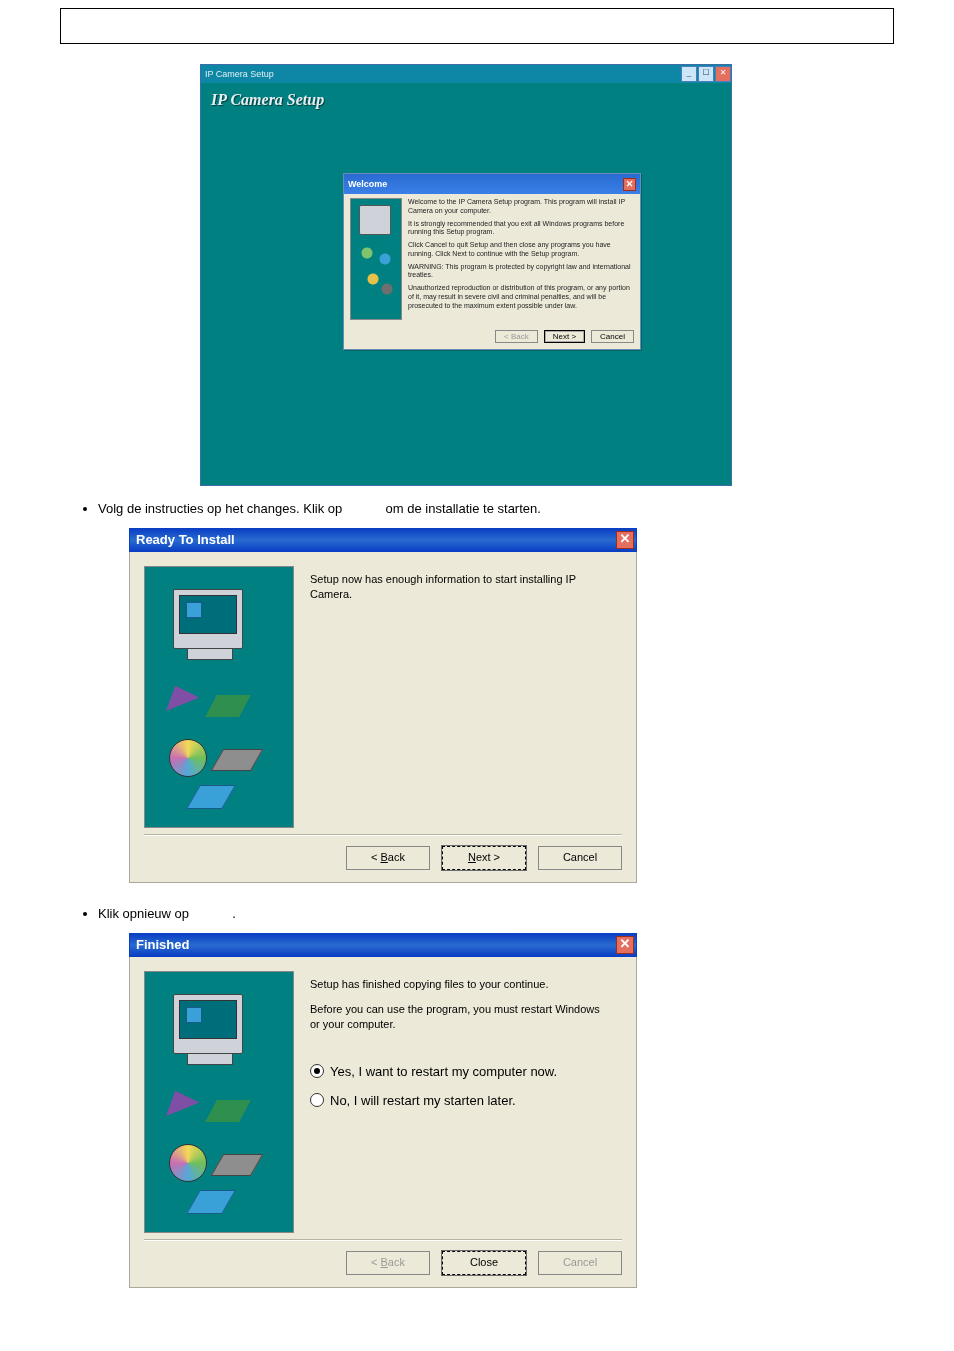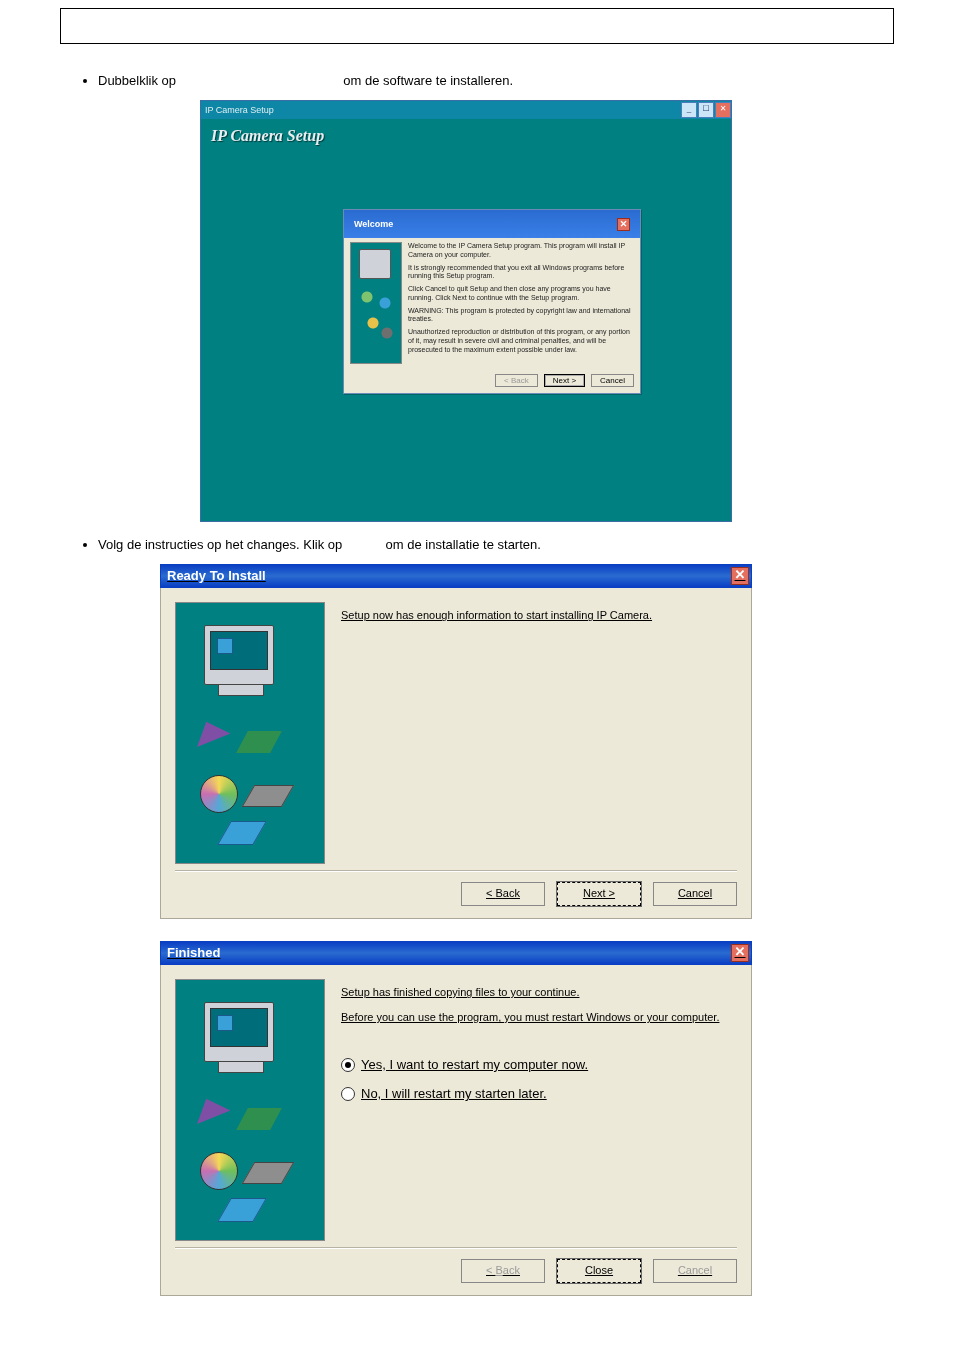--- a/index.html
+++ b/index.html
@@ -94,23 +94,23 @@
     width: 296px;
     background: #ece9d8;
     border: 1px solid #6b8ab7;
     box-shadow: 1px 1px 0 rgba(0,0,0,.2);
   }
   .welcome-title {
     background: linear-gradient(to bottom,#2a6bd0,#3a80e8);
     color: #fff;
     font-size: 9px;
     font-weight: bold;
-    height: 28px;
+    height: 20px;
     line-height: 16px;
-    padding: 0 10px;
+    padding: 0 4px;
     display: flex;
     justify-content: space-between;
     align-items: center;
   }
   .welcome-title .x {
     width: 13px;height:13px;background:#e46f5f;border:1px solid #9a2e1e;
     color:#fff;font-size:9px;line-height:11px;text-align:center;box-sizing:border-box;
   }
   .welcome-body {
     display: flex;
@@ -150,24 +150,23 @@
     padding: 1px 8px;
     background:#ece9d8;
     border:1px solid #888;
     color:#000;
   }
   .w-btn.disabled { color:#999; }
   .w-btn.def { border:1px solid #000; box-shadow: inset 0 0 0 1px #aaa; }
 
   
   .dialog {
-    width: 592px;
-    margin: 4px 0 22px 100px;
+    width: 508px;
+    margin: 4px 0 22px 69px;
     border: 0;
-    text-decoration: underline;
   }
   .dlg-title {
     background: linear-gradient(to bottom,#0a3fc4,#2a6bd0,#0a3fc4);
     color: #fff;
     font-size: 13px;
     font-weight: bold;
     height: 22px;
     line-height: 22px;
     padding: 0 2px 0 6px;
     display: flex;
@@ -282,27 +281,20 @@
   .d-btn.disabled { color:#9a9a9a; }
   .uline { text-decoration: underline; }
 </style>
 </head>
 <body>
 
 <div class="page">
   <div class="border-box"></div>
 
   <div class="content">
-    <ul class="bullets">
-      <li>
-        <span>Dubbelklik op</span>
-        <span class="gap"></span>
-        <span>om de software te installeren.</span>
-      </li>
-    </ul>
 
     <div class="setup-window">
       <div class="title-teal">
         <span>IP Camera Setup</span>
         <div class="win-ctrls">
           <div class="win-btn">_</div>
           <div class="win-btn">☐</div>
           <div class="win-btn close">✕</div>
         </div>
       </div>
@@ -363,20 +355,27 @@
         </div>
         <div class="dlg-sep"></div>
         <div class="dlg-buttons">
           <span class="d-btn">&lt; <span class="uline">B</span>ack</span>
           <span class="d-btn def"><span class="uline">N</span>ext &gt;</span>
           <span class="d-btn">Cancel</span>
         </div>
       </div>
     </div>
 
+    <ul class="bullets">
+      <li>
+        <span>Klik opnieuw op</span>
+        <span class="gap-small"></span>
+        <span>.</span>
+      </li>
+    </ul>
 
     <div class="dialog">
       <div class="dlg-title">
         <span>Finished</span>
         <span class="x">✕</span>
       </div>
       <div class="dlg-body">
         <div class="dlg-top">
           <div class="side-panel">
             <div class="sp-monitor"></div>

